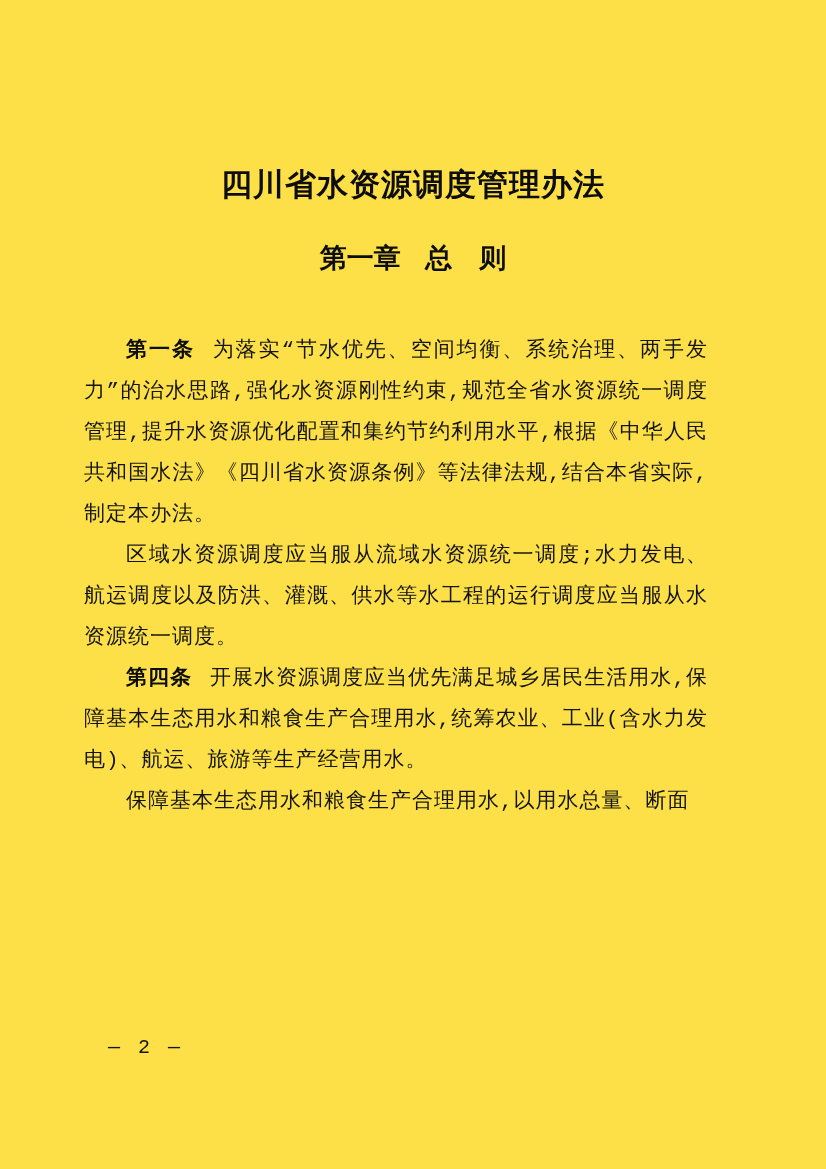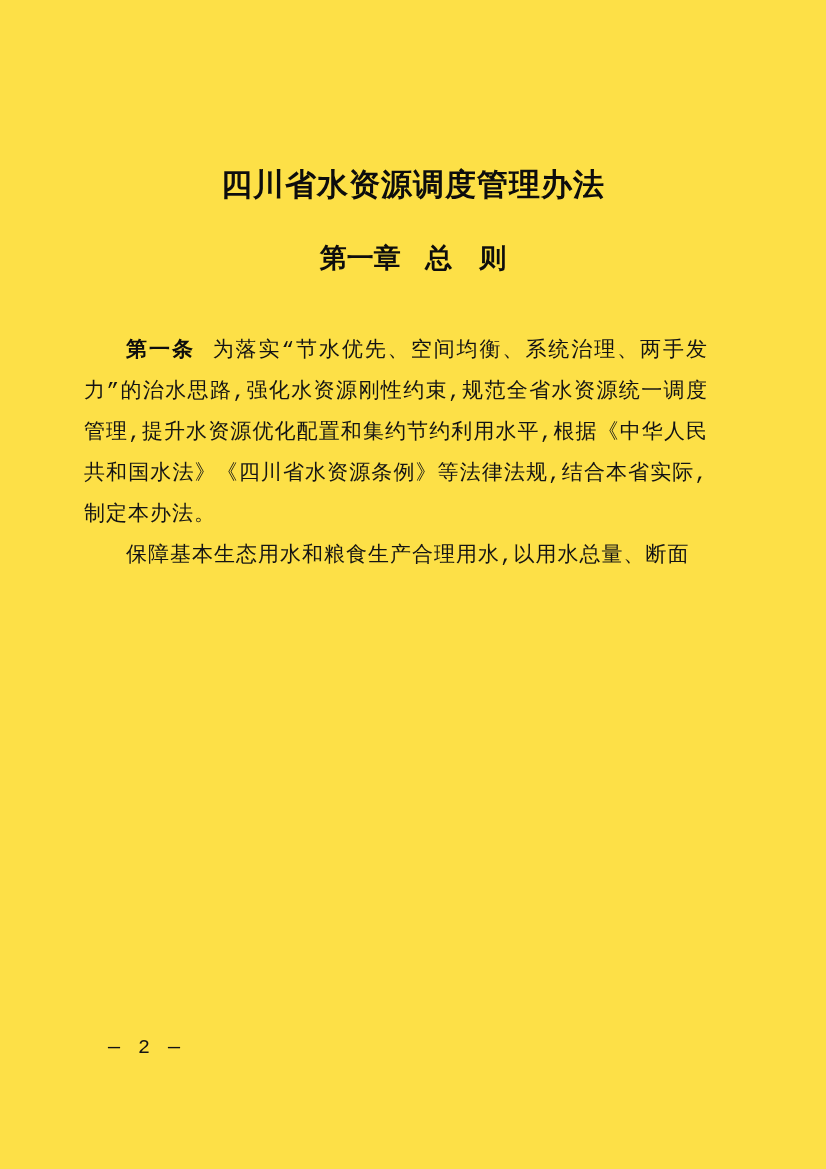--- a/index.html
+++ b/index.html
@@ -82,20 +82,22 @@
   <div class="chapter-heading">
     <span class="chapter-number">第一章</span><span class="chapter-name">总　则</span>
   </div>
 
   <div class="doc-body">
   <p><span class="article-label">第一条</span><span>为落实“节水优先、空间均衡、系统治理、两手发力”的治水思路,强化水资源刚性约束,规范全省水资源统一调度管理,提升水资源优化配置和集约节约利用水平,根据《中华人民共和国水法》《四川省水资源条例》等法律法规,结合本省实际,制定本办法。</span></p>
 
 
 
 
+  <p><span>区域水资源调度应当服从流域水资源统一调度;水力发电、航运调度以及防洪、灌溉、供水等水工程的运行调度应当服从水资源统一调度。</span></p>
 
+  <p><span class="article-label">第四条</span><span>开展水资源调度应当优先满足城乡居民生活用水,保障基本生态用水和粮食生产合理用水,统筹农业、工业(含水力发电)、航运、旅游等生产经营用水。</span></p>
 
   <p><span>保障基本生态用水和粮食生产合理用水,以用水总量、断面</span></p>
 </div>
 
   <div class="page-number">— 2 —</div>
 
 </div>
 
 </body></html>

